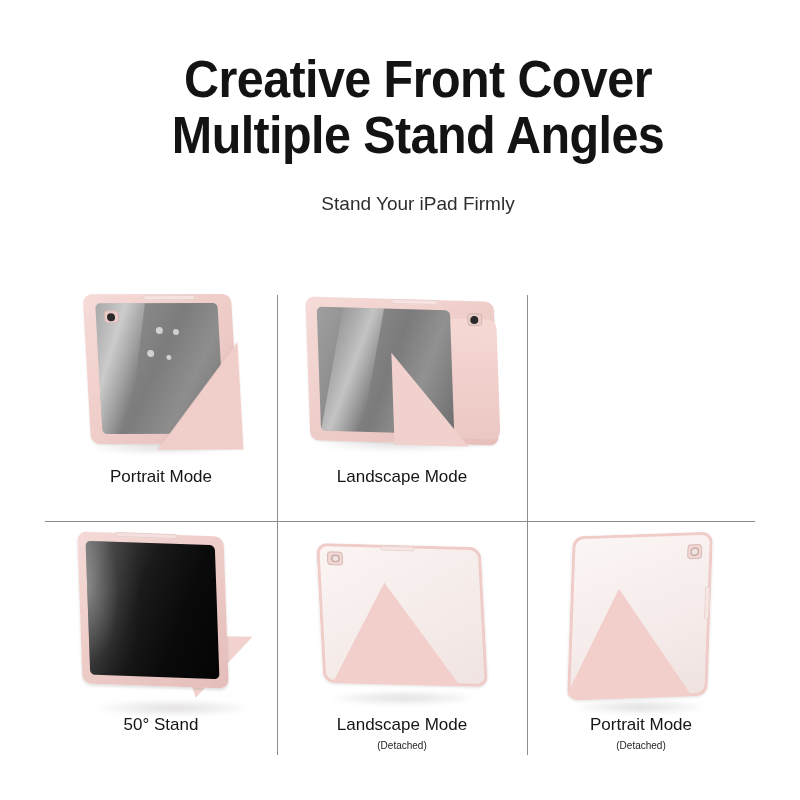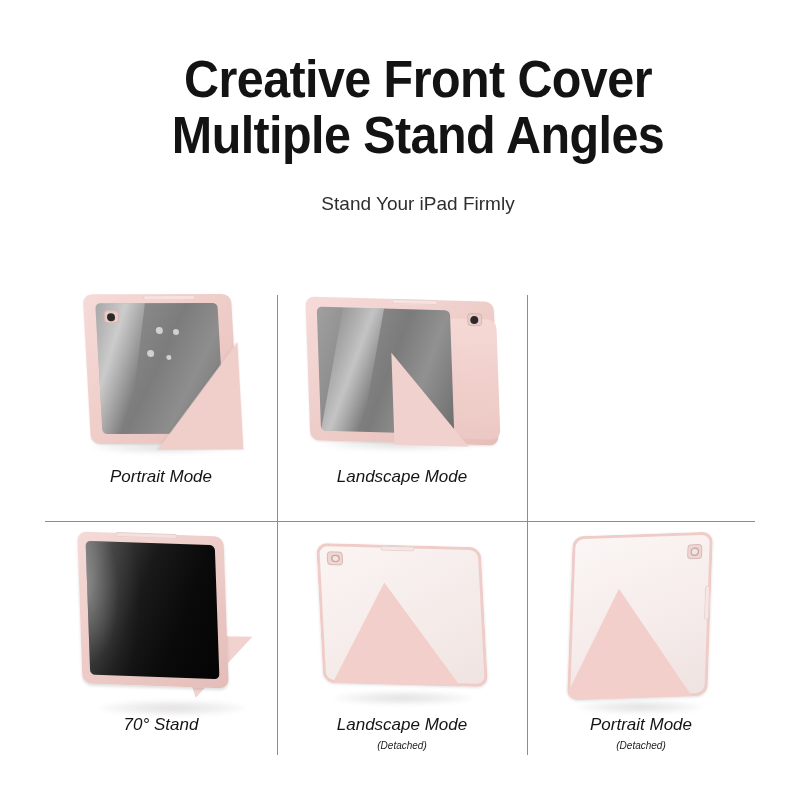--- a/index.html
+++ b/index.html
@@ -61,21 +61,20 @@
   .row-1 { top: 0; height: 239px; }
   .row-2 { top: 246px; height: 244px; }
 
   .cell {
     position: relative;
     height: 100%;
     display: flex;
     flex-direction: column;
     align-items: center;
     justify-content: flex-start;
-    font-style: italic;
   }
   .cell-a { width: 232px; }
   .cell-b { width: 250px; }
   .cell-c { width: 228px; }
 
   .stage {
     position: relative;
     width: 100%;
     height: 178px;
     display: flex;
@@ -524,21 +523,21 @@
         <div class="art p4">
           <div class="shadow"></div>
           <div class="body">
             <div class="kick"></div>
             <div class="frame"></div>
             <div class="screen"></div>
             <div class="pencil"></div>
           </div>
         </div>
       </div>
-      <div class="caption">70° Stand</div>
+      <div class="caption">50° Stand</div>
     </div>
 
     <div class="cell cell-b">
       <div class="stage">
         <div class="art p5">
           <div class="shadow"></div>
           <div class="body">
             <div class="shell">
               <div class="tri"></div>
             </div>

